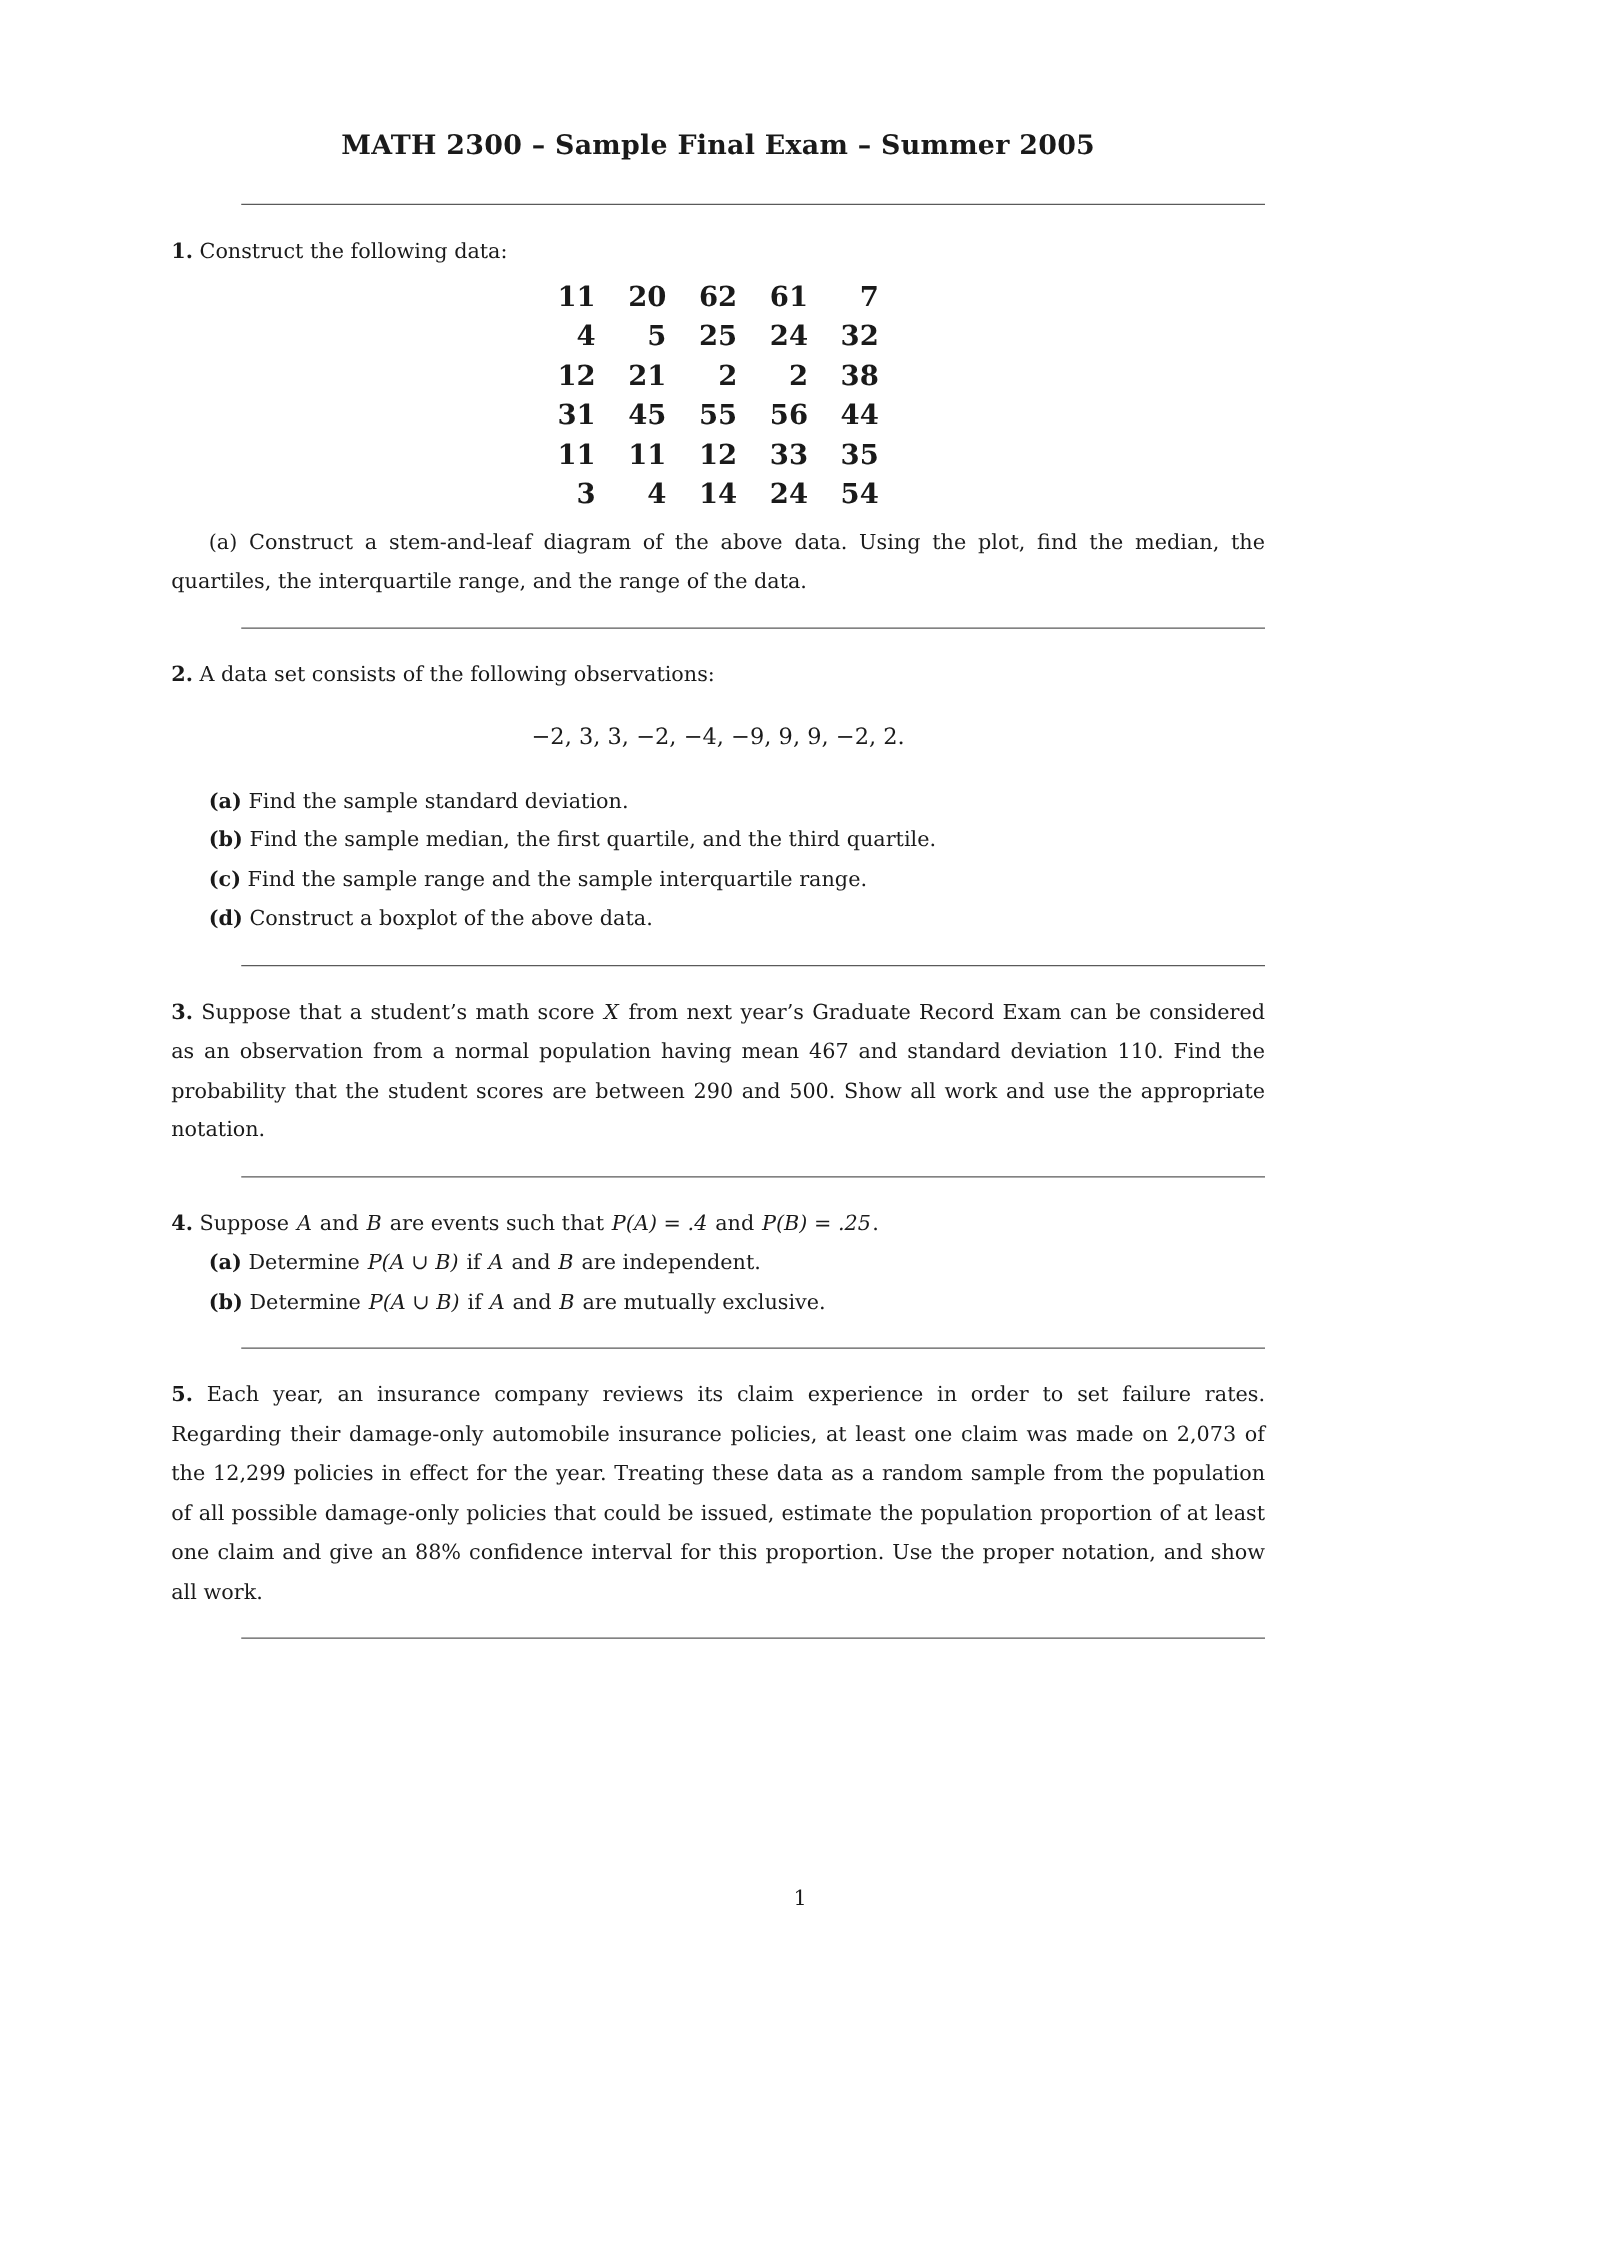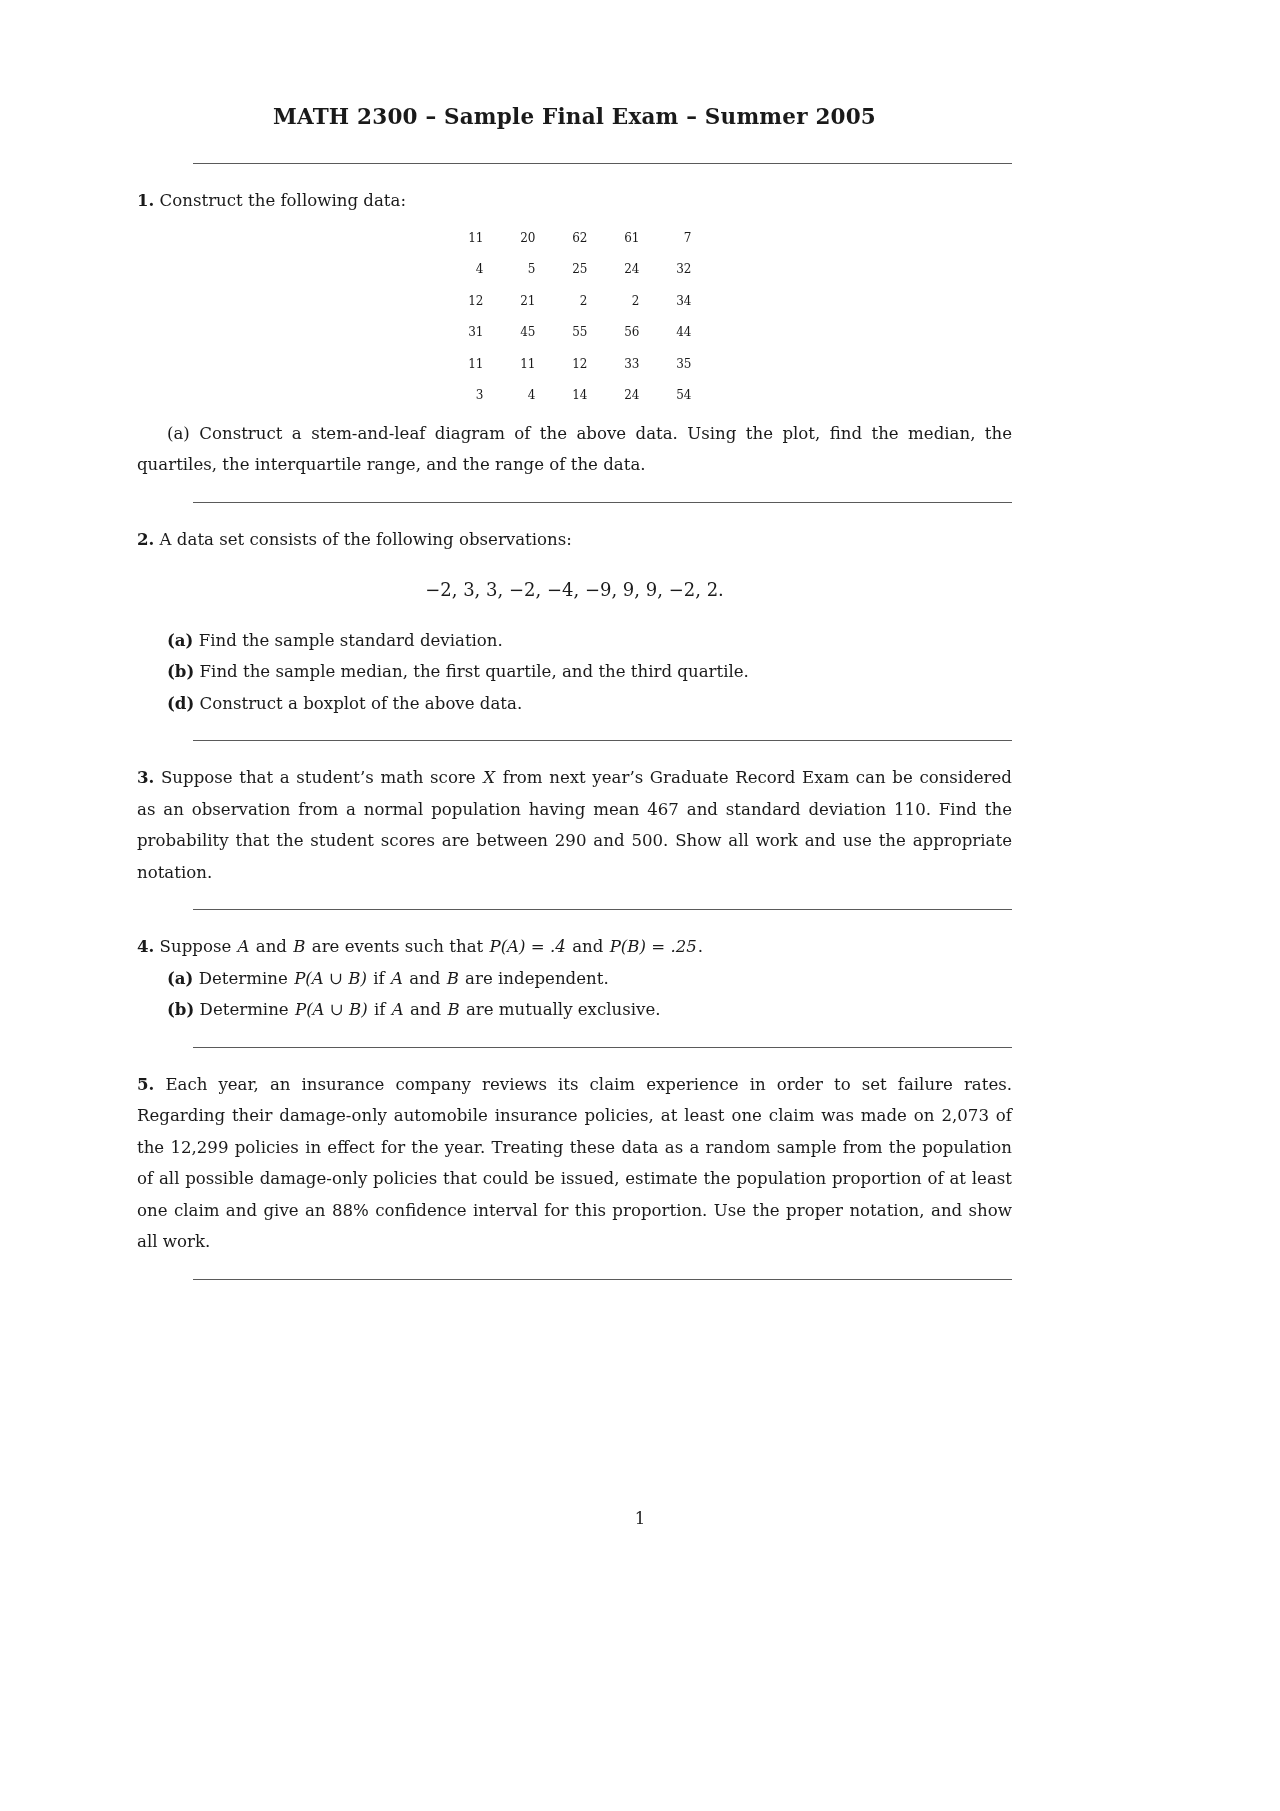--- a/index.html
+++ b/index.html
@@ -75,22 +75,23 @@
     font-size: 16.6px;
     line-height: 31.5px;
     text-align: justify;
   }
   .hang-in {
     text-indent: 30px;
   }
   .data-grid {
     margin: 6px auto 6px auto;
     border-collapse: collapse;
-    font-size: 12px;
-    line-height: 31.5px;
+    font-size: 22px;
+    line-height: 31.5px;
+    font-weight: bold;
   }
   .data-grid td {
     text-align: right;
     padding: 0 0 0 26px;
     min-width: 26px;
     font-variant-numeric: lining-nums;
   }
   .data-grid td:first-child {
     padding-left: 0;
   }
@@ -146,21 +147,21 @@
             <td>5</td>
             <td>25</td>
             <td>24</td>
             <td>32</td>
           </tr>
           <tr>
             <td>12</td>
             <td>21</td>
             <td>2</td>
             <td>2</td>
-            <td>34</td>
+            <td>38</td>
           </tr>
           <tr>
             <td>31</td>
             <td>45</td>
             <td>55</td>
             <td>56</td>
             <td>44</td>
           </tr>
           <tr>
             <td>11</td>
@@ -197,20 +198,24 @@
 
       <p class="subpart">
         <span class="subpart-lab">(a)</span>
         <span>Find the sample standard deviation.</span>
       </p>
       <p class="subpart">
         <span class="subpart-lab">(b)</span>
         <span>Find the sample median, the first quartile, and the third quartile.</span>
       </p>
       <p class="subpart">
+        <span class="subpart-lab">(c)</span>
+        <span>Find the sample range and the sample interquartile range.</span>
+      </p>
+      <p class="subpart">
         <span class="subpart-lab">(d)</span>
         <span>Construct a boxplot of the above data.</span>
       </p>
     </div>
 
     <hr class="rule">
 
     <div>
       <p class="hang">
         <span class="prob-num">3.</span>

